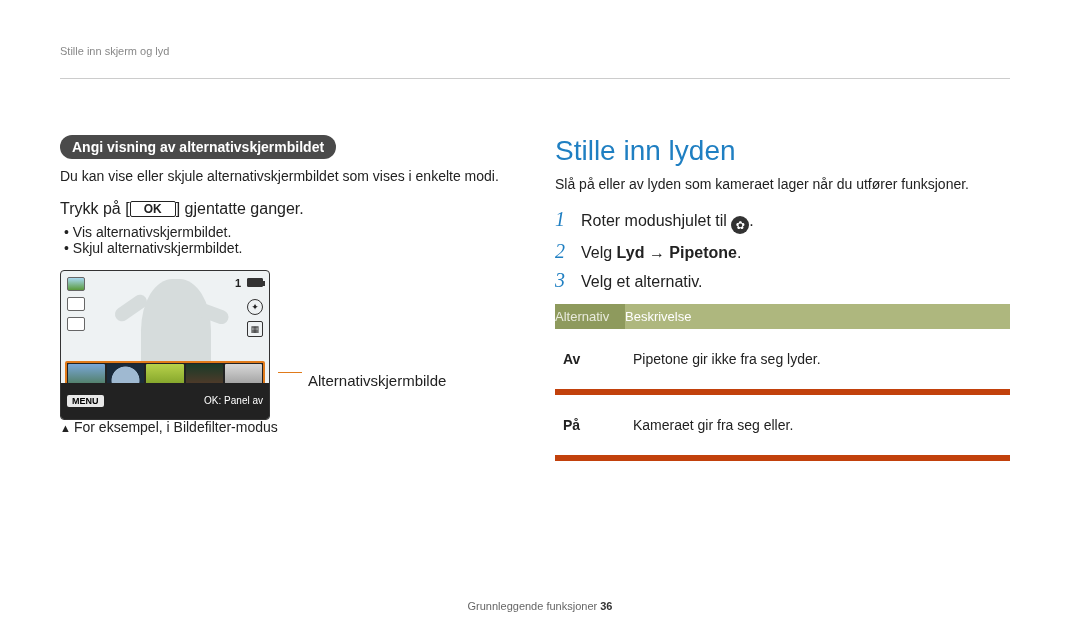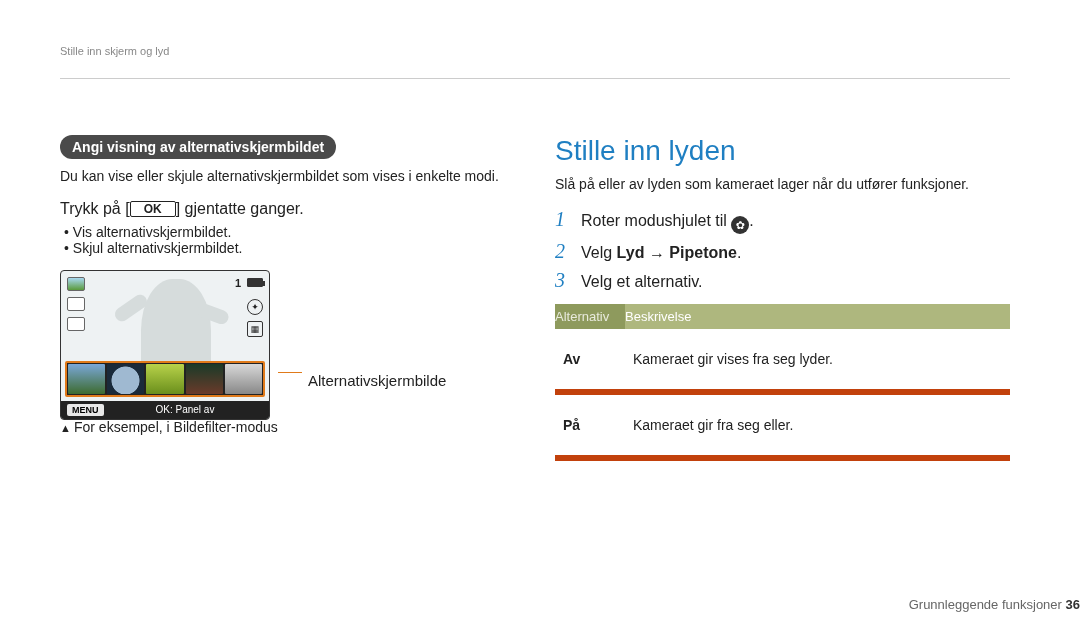--- a/index.html
+++ b/index.html
@@ -53,21 +53,21 @@
     position:absolute; left:4px; bottom:22px; right:4px; height:36px;
     display:flex; gap:2px; border:2px solid #e07a1a; border-radius:2px; padding:1px;
     background:#222;
   }
   .thumb{flex:1;border-radius:1px;}
   .t1{background:linear-gradient(#7aa7d8,#3d6b2f);}
   .t2{background:radial-gradient(circle at 50% 55%,#9fb9d1 55%,#1a2a3a 58%);}
   .t3{background:linear-gradient(#b8d24a,#6a8f1c);}
   .t4{background:linear-gradient(#1a3a28,#6a3a2a);}
   .t5{background:linear-gradient(#d8d8d8,#888);}
-  .barbottom{position:absolute;left:0;right:0;bottom:0;height:18px;background:#222;display:flex;align-items:center;gap:8px;padding:0 6px;}
+  .barbottom{position:absolute;left:0;right:0;bottom:0;height:36px;background:#222;display:flex;align-items:center;gap:8px;padding:0 6px;justify-content:space-between;}
   .menu-chip{background:#e8e8e8;color:#000;font-size:9px;font-weight:bold;border-radius:2px;padding:1px 5px;}
   .ok-panel{color:#fff;font-size:10px;padding-left:44px;}
   .side-icons{position:absolute;right:6px;top:8px;display:flex;flex-direction:column;gap:6px;align-items:center;}
   .circ{width:16px;height:16px;border:1.5px solid #333;border-radius:50%;display:flex;align-items:center;justify-content:center;font-size:9px;}
   .top-icons{position:absolute;left:6px;top:6px;display:flex;flex-direction:column;gap:6px;}
   .chip{width:18px;height:14px;background:#fff;border:1px solid #666;border-radius:2px;}
   .top-right{position:absolute;right:6px;top:6px;display:flex;gap:6px;align-items:center;}
   .batt{width:16px;height:9px;border:1.5px solid #333;border-radius:1px;position:relative;background:#333;}
   .batt::after{content:"";position:absolute;right:-3px;top:2px;width:2px;height:5px;background:#333;}
  .callout-line{ width:24px; height:1.5px; background:#e07a1a; margin-right:6px; vertical-align:middle;}
@@ -79,21 +79,21 @@
   .numlist{margin-top:14px}
   .numlist .row{display:flex;gap:12px;margin:6px 0;align-items:baseline}
   .num{color:#1f7fc2;font-style:italic;font-size:20px;font-family:Georgia,serif;width:14px}
   .step{font-size:16px}
   .gear{display:inline-flex;width:18px;height:18px;border-radius:50%;background:#333;color:#fff;align-items:center;justify-content:center;font-size:11px;vertical-align:-3px}
   table{border-collapse:collapse;width:100%;margin-top:12px;font-size:14px}
   thead td{background:#aeb77e;color:#fff;padding:5px 0;font-size:13px}
   thead td:first-child{background:#8e9a5d;color:#e8eadc}
   tbody td{padding:22px 8px;border-bottom:6px solid #c2410c}
   tbody td:first-child{font-weight:bold;width:70px}
-  .footer{position:absolute;bottom:18px;left:0;right:0;text-align:right;font-size:13px;color:#666}
+  .footer{position:absolute;bottom:18px;left:0;right:0;text-align:center;font-size:11px;color:#666}
   .footer b{color:#333}
 </style>
 </head>
 <body>
 
 <div class="breadcrumb">Stille inn skjerm og lyd</div>
 <div class="hr0"></div>
 
 <div class="page">
 
@@ -174,21 +174,21 @@
     <table>
       <thead>
           <tr>
         <td>Alternativ</td>
         <td>Beskrivelse</td>
       </tr>
         </thead>
       <tbody>
         <tr>
           <td>Av</td>
-          <td>Kameraet gir vises fra seg lyder.</td>
+          <td>Pipetone gir ikke fra seg lyder.</td>
         </tr>
         <tr>
           <td>På</td>
           <td>Kameraet gir fra seg eller.</td>
         </tr>
       </tbody>
     </table>
   </div>
 </div>
 

